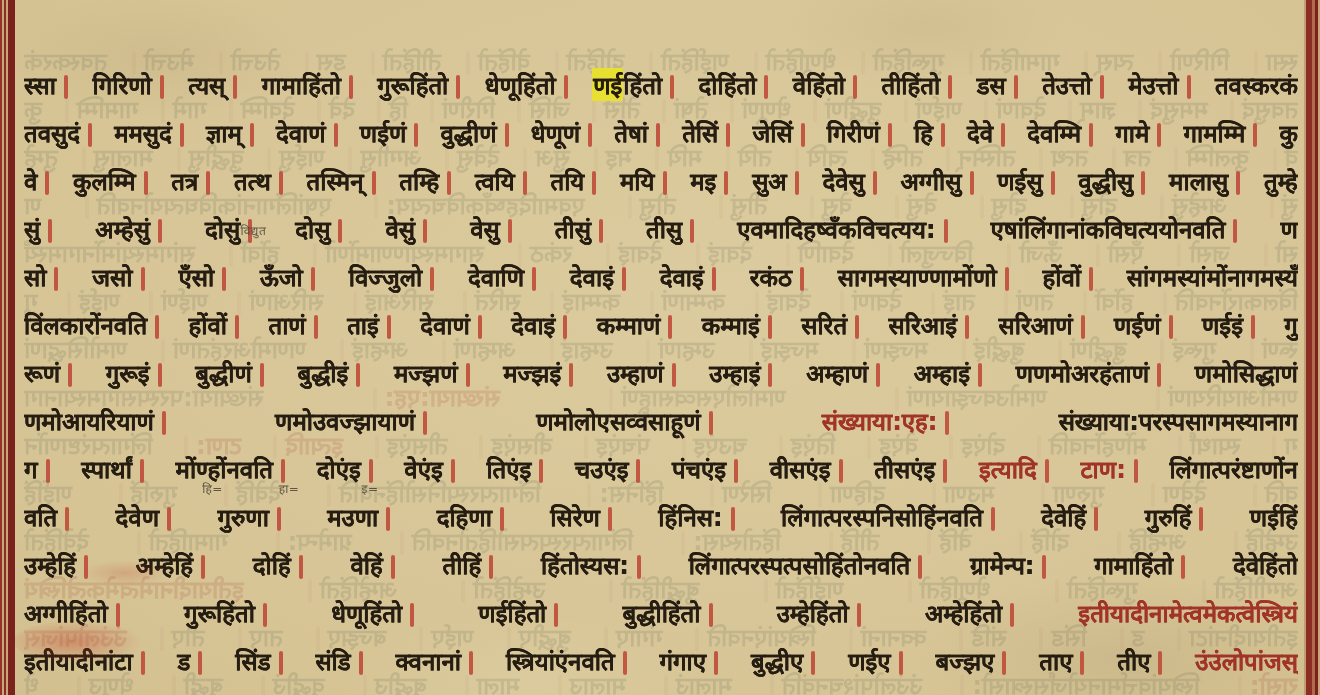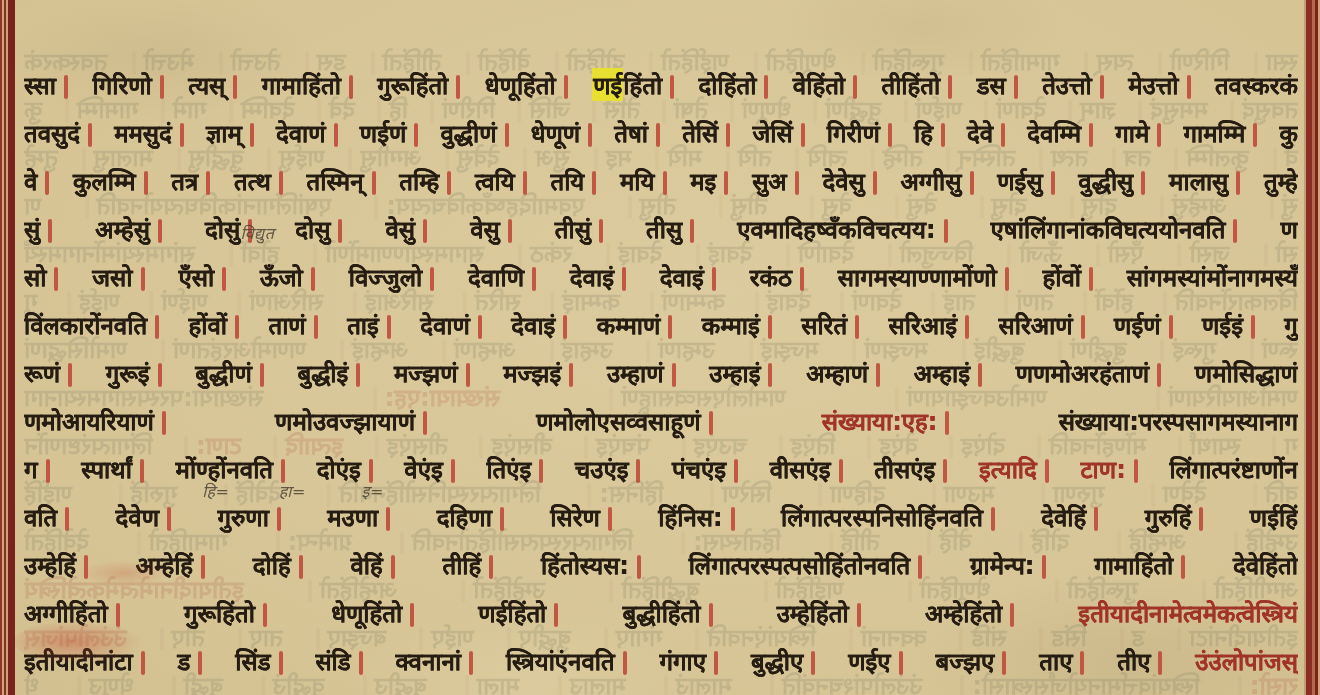--- a/index.html
+++ b/index.html
@@ -40,22 +40,22 @@
     content:"";display:inline-block;width:4px;height:24px;
     background:linear-gradient(180deg,#c65a42,#a93а2c);
     background-color:#bf4a38;
     margin-left:8px;border-radius:2px;opacity:.9;
     transform:translateY(2px);
   }
   .word.red{color:#a03428;text-shadow:0 0 .4px #a03428;}
   mark.hl{background:#e8df33;color:inherit;padding:0 1px;border-radius:1px;}
   
   .gloss{
-    position:absolute;font-size:16px;font-weight:400;color:#4a4336;
-    letter-spacing:.5px;opacity:.85;white-space:nowrap;font-style:italic;
+    position:absolute;font-size:12px;font-weight:400;color:#4a4336;
+    letter-spacing:.5px;opacity:.85;white-space:nowrap;
   }
   
   .ghost{
     position:absolute;left:24px;right:22px;top:34px;
     transform:scaleX(-1);
     opacity:.15;filter:blur(.7px);
     pointer-events:none;
   }
   .ghost .line{color:#4e5a49;text-shadow:none;}
   .ghost .word::after{opacity:.35;background-color:#8a5a48;}

